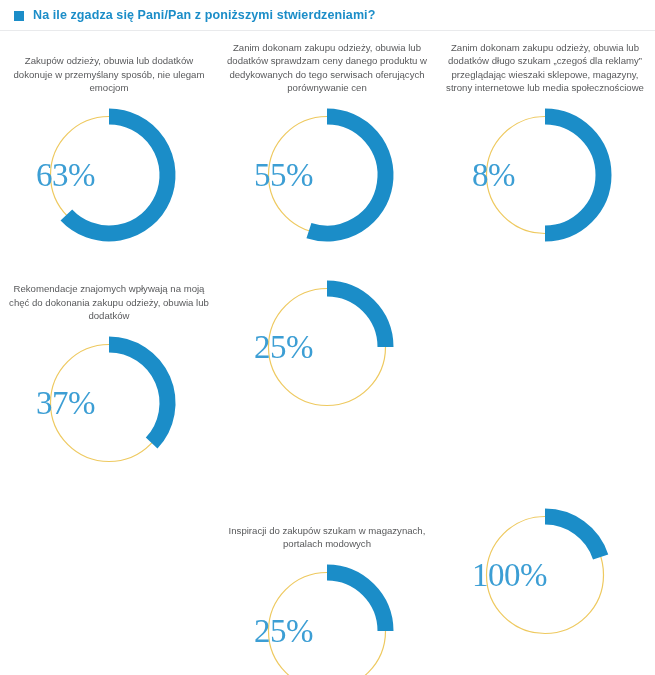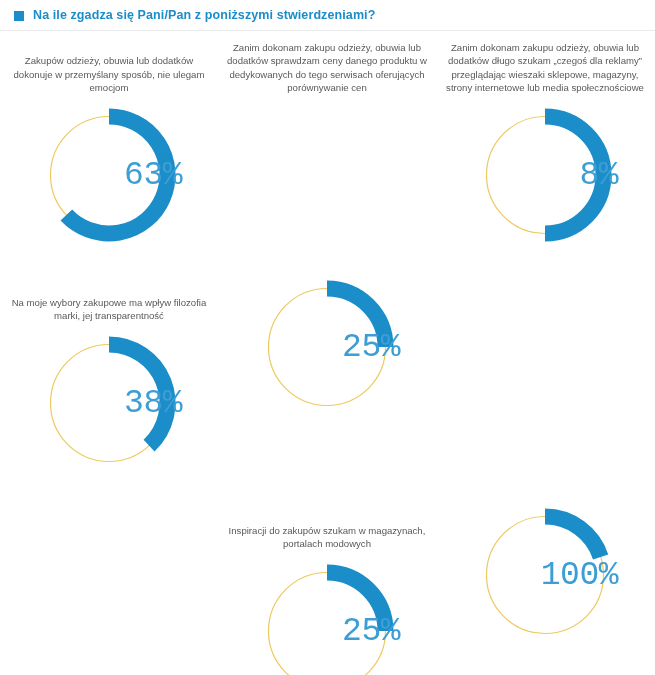--- a/index.html
+++ b/index.html
@@ -94,27 +94,27 @@
     display: block;
     width: 146px;
     height: 146px;
   }
   .donut-value {
     position: absolute;
     left: 0;
     right: 0;
     top: 50%;
     transform: translateY(-50%);
-    text-align: right;
+    text-align: left;
     font-size: 33px;
     line-height: 33px;
     font-weight: 300;
     color: #3c9ed4;
     letter-spacing: -0.5px;
-    font-family: Liberation Mono, monospace;
+    font-family: Liberation Serif, serif;
     pointer-events: none;
   }
 
   
   .row-1 { margin-top: 4px; }
   .row-2 { margin-top: 18px; }
   .row-3 { margin-top: 18px; }
 </style>
 </head>
 <body>
@@ -137,46 +137,53 @@
             <circle cx="73" cy="73" r="58.5" fill="none" stroke="#eec95f" stroke-width="1.2"></circle>
             <path d="M 73.00 14.50 A 58.5 58.5 0 1 1 30.36 113.05" fill="none" stroke="#1b8dc8" stroke-width="16" stroke-linecap="butt"></path>
           </svg>
         <div class="donut-value">63%</div>
       </div>
     </div>
     <div class="cell">
       <div class="caption">
           <span>Zanim dokonam zakupu odzieży, obuwia lub dodatków sprawdzam ceny danego produktu w dedykowanych do tego serwisach oferujących porównywanie cen</span>
         </div>
+      <div class="donut-wrap">
+          <svg viewBox="0 0 146 146" width="146" height="146">
+            <circle cx="73" cy="73" r="58.5" fill="none" stroke="#eec95f" stroke-width="1.2"></circle>
+            <path d="M 73.00 14.50 A 58.5 58.5 0 1 1 54.92 128.64" fill="none" stroke="#1b8dc8" stroke-width="16" stroke-linecap="butt"></path>
+          </svg>
+        <div class="donut-value">55%</div>
+      </div>
     </div>
     <div class="cell">
       <div class="caption">
           <span>Zanim dokonam zakupu odzieży, obuwia lub dodatków długo szukam „czegoś dla reklamy” przeglądając wieszaki sklepowe, magazyny, strony internetowe lub media społecznościowe</span>
         </div>
       <div class="donut-wrap">
           <svg viewBox="0 0 146 146" width="146" height="146">
             <circle cx="73" cy="73" r="58.5" fill="none" stroke="#eec95f" stroke-width="1.2"></circle>
             <path d="M 73.00 14.50 A 58.5 58.5 0 0 1 73.00 131.50" fill="none" stroke="#1b8dc8" stroke-width="16" stroke-linecap="butt"></path>
           </svg>
         <div class="donut-value">8%</div>
       </div>
     </div>
   </div>
 
   <div class="row row-2">
     <div class="cell">
       <div class="caption">
-          <span>Na moje wybory zakupowe ma wpływ filozofia marki, jej transparentność</span>
-        </div>
-      <div class="donut-wrap">
-          <svg viewBox="0 0 146 146" width="146" height="146">
-            <circle cx="73" cy="73" r="58.5" fill="none" stroke="#eec95f" stroke-width="1.2"></circle>
-            <path d="M 73.00 14.50 A 58.5 58.5 0 0 1 113.05 115.64" fill="none" stroke="#1b8dc8" stroke-width="16" stroke-linecap="butt"></path>
-          </svg>
-        <div class="donut-value">38%</div>
+          <span>Rekomendacje znajomych wpływają na moją chęć do dokonania zakupu odzieży, obuwia lub dodatków</span>
+        </div>
+      <div class="donut-wrap">
+          <svg viewBox="0 0 146 146" width="146" height="146">
+            <circle cx="73" cy="73" r="58.5" fill="none" stroke="#eec95f" stroke-width="1.2"></circle>
+            <path d="M 73.00 14.50 A 58.5 58.5 0 0 1 115.64 113.05" fill="none" stroke="#1b8dc8" stroke-width="16" stroke-linecap="butt"></path>
+          </svg>
+        <div class="donut-value">37%</div>
       </div>
     </div>
     <div class="cell">
       <div class="donut-wrap">
           <svg viewBox="0 0 146 146" width="146" height="146">
             <circle cx="73" cy="73" r="58.5" fill="none" stroke="#eec95f" stroke-width="1.2"></circle>
             <path d="M 73.00 14.50 A 58.5 58.5 0 0 1 131.50 73.00" fill="none" stroke="#1b8dc8" stroke-width="16" stroke-linecap="butt"></path>
           </svg>
         <div class="donut-value">25%</div>
       </div>

